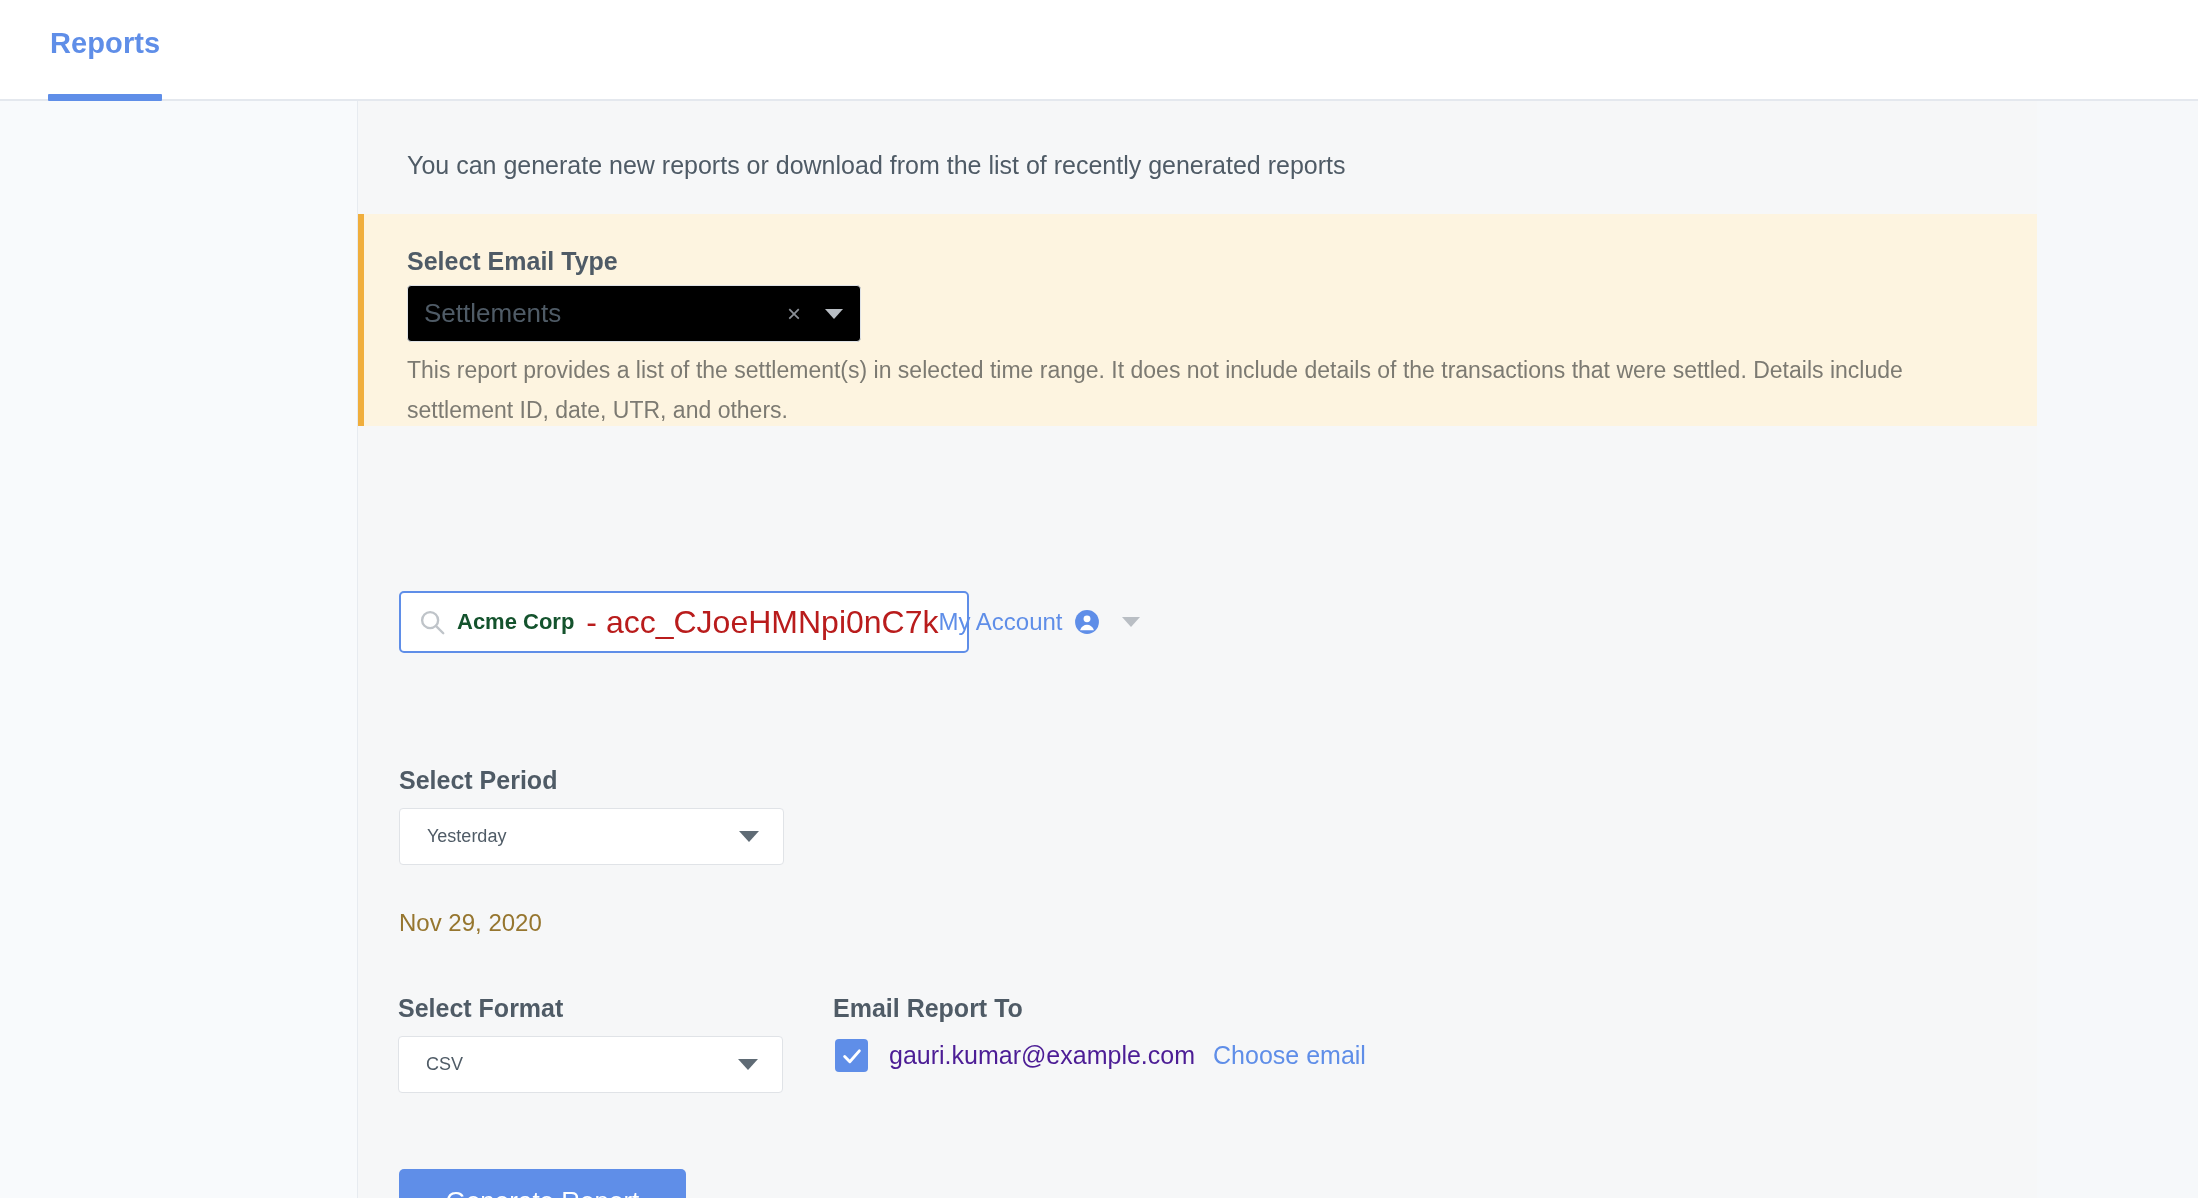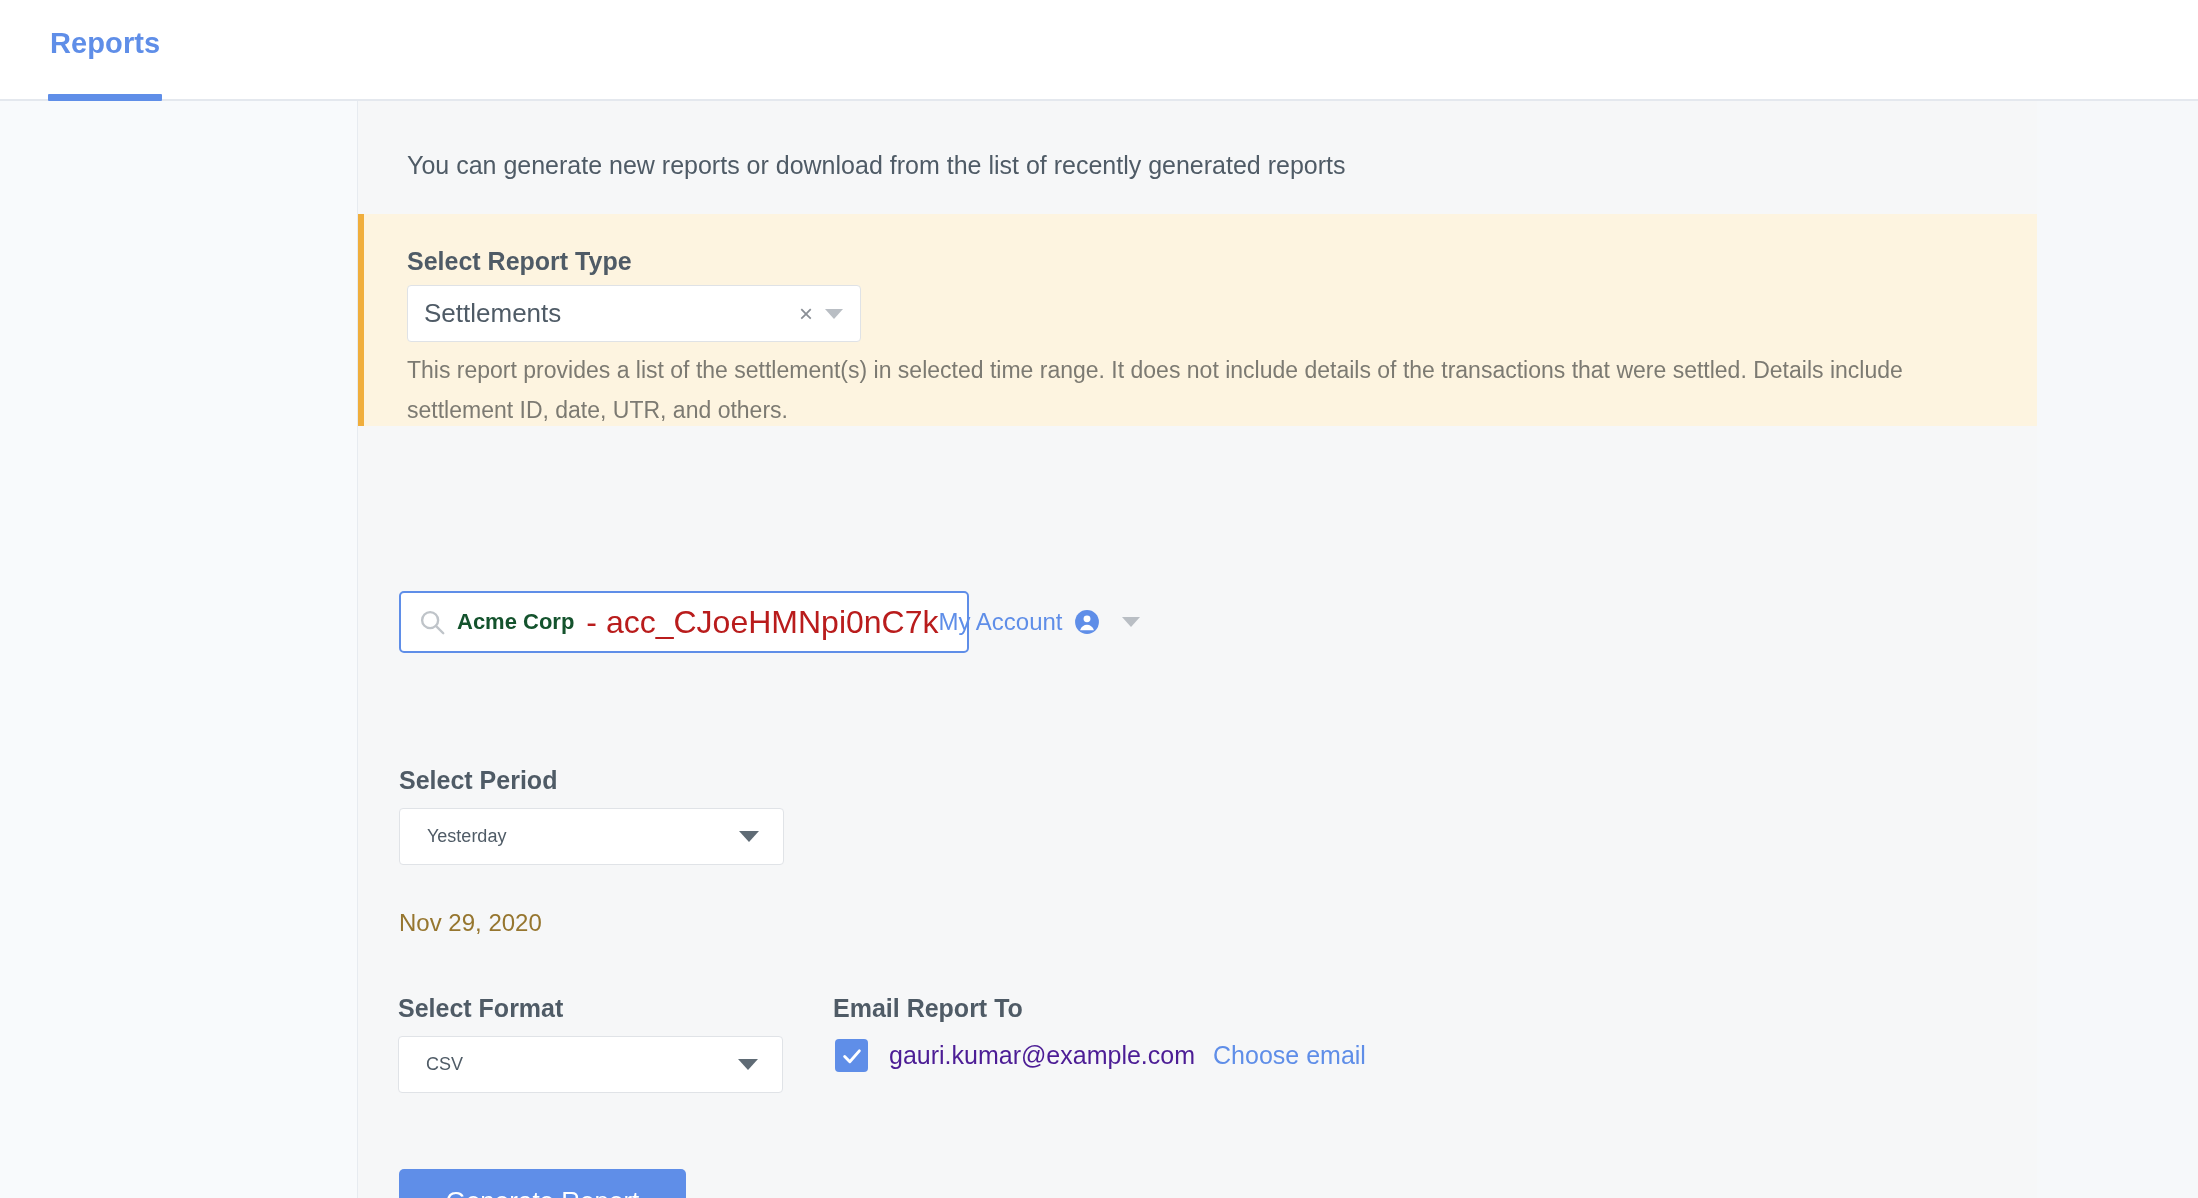--- a/index.html
+++ b/index.html
@@ -123,27 +123,28 @@
     font-weight: bold;
     color: #4f5b66;
     white-space: nowrap;
   }
   .report-select {
     position: absolute;
     left: 43px;
     top: 71px;
     width: 454px;
     height: 57px;
-    background: #ffffff;
+    background: #000000;
     border: 1px solid #dfe2e6;
     border-radius: 4px;
     box-sizing: border-box;
     display: flex;
     align-items: center;
     cursor: pointer;
+    gap: 12px;
   }
   .report-select .value {
     font-size: 26px;
     color: #4f5b66;
     margin-left: 16px;
     flex: 1;
     white-space: nowrap;
   }
   .clear-x {
     font-size: 24px;
@@ -334,21 +335,21 @@
 <div class="page">
 
   <div class="rail-left"></div>
   <div class="rail-right"></div>
 
   <div class="content">
 
     <div class="intro">You can generate new reports or download from the list of recently generated reports</div>
 
     <div class="yellow-panel">
-      <div class="panel-label">Select Report Type</div>
+      <div class="panel-label">Select Email Type</div>
 
       <div class="report-select">
         <span class="value">Settlements</span>
         <span class="clear-x">×</span>
         <span class="caret"></span>
       </div>
 
       <div class="panel-desc">This report provides a list of the settlement(s) in selected time range. It does not include details of the transactions that were settled. Details include settlement ID, date, UTR, and others.</div>
     </div>
 

